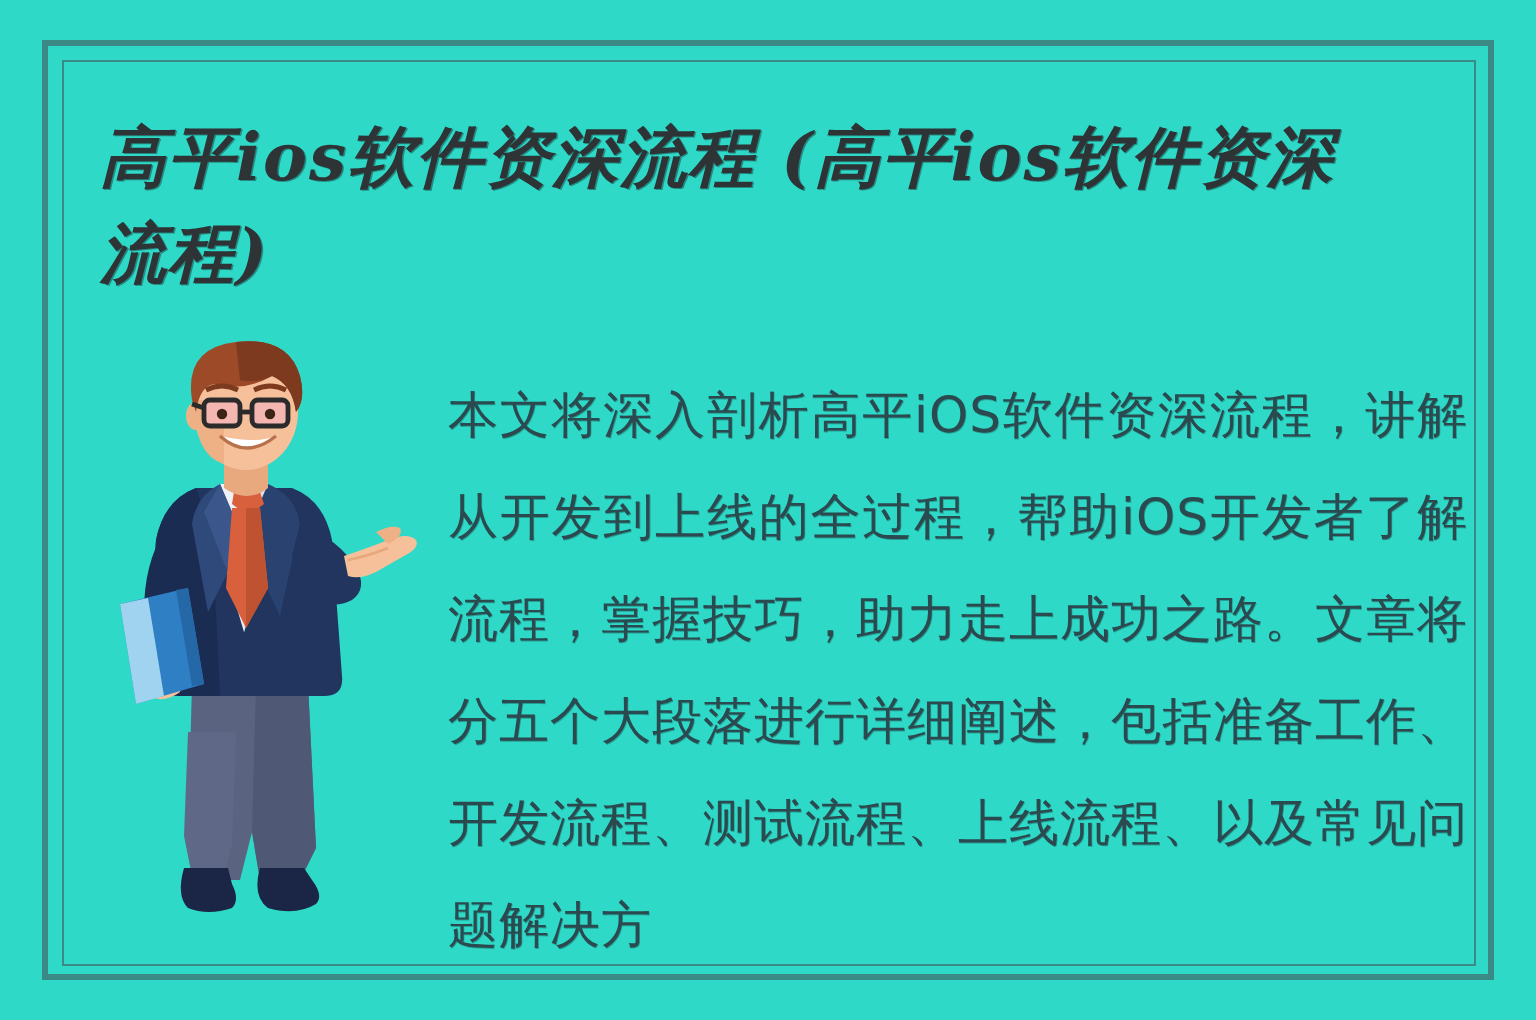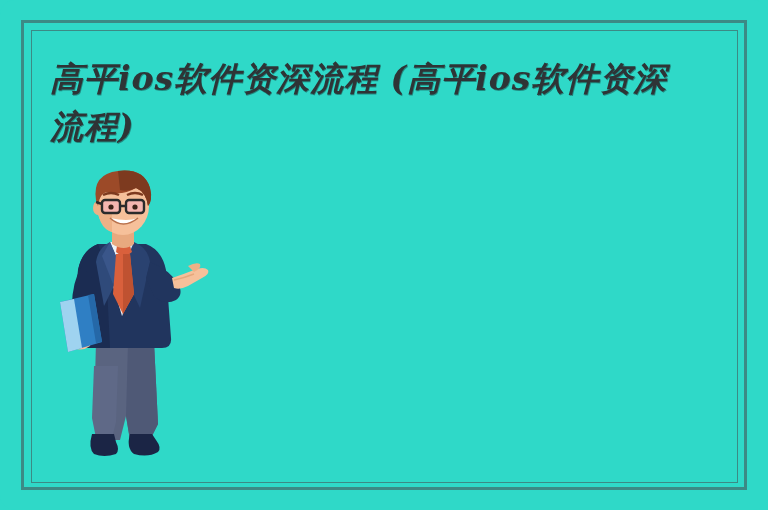--- a/index.html
+++ b/index.html
@@ -83,20 +83,21 @@
 </head>
 <body>
 
 <div id="poster">
 
   <div class="frame-outer"></div>
   <div class="frame-inner"></div>
 
   <div class="title">高平ios软件资深流程 (高平ios软件资深流程)</div>
 
+  <div class="body-copy">本文将深入剖析高平iOS软件资深流程，讲解从开发到上线的全过程，帮助iOS开发者了解流程，掌握技巧，助力走上成功之路。文章将分五个大段落进行详细阐述，包括准备工作、开发流程、测试流程、上线流程、以及常见问题解决方</div>
 
   <div class="illustration">
     <svg viewBox="0 0 170 310" xmlns="http://www.w3.org/2000/svg">
 
       <path d="M38 176 L96 176 L100 258 L92 274 L72 274 L68 250 L62 274 L42 274 L36 250 Z" fill="#5a6480"></path>
       <path d="M70 176 L96 176 L100 258 L92 274 L72 274 L68 250 Z" fill="#4f5976"></path>
 
       <path d="M36 200 L60 200 L58 256 L54 272 L38 272 L34 252 Z" fill="#5f6987"></path>
 
       <path d="M34 268 Q30 282 36 288 Q46 292 58 288 Q62 284 58 276 L56 268 Z" fill="#1b2545"></path>

